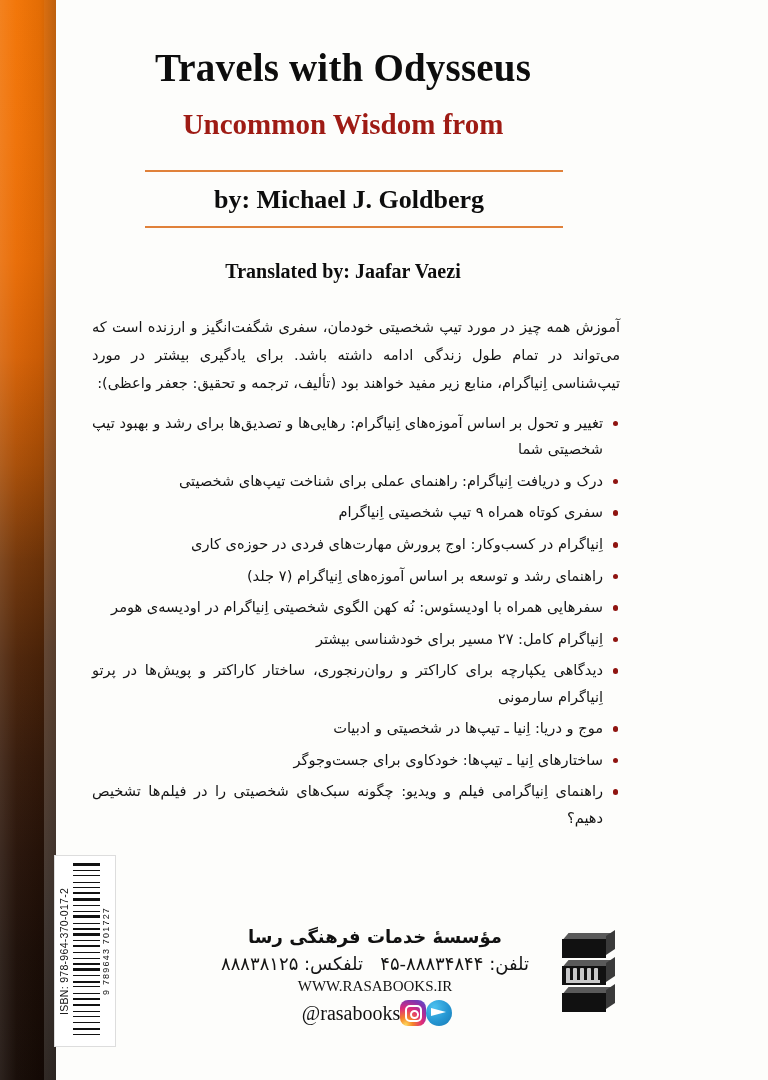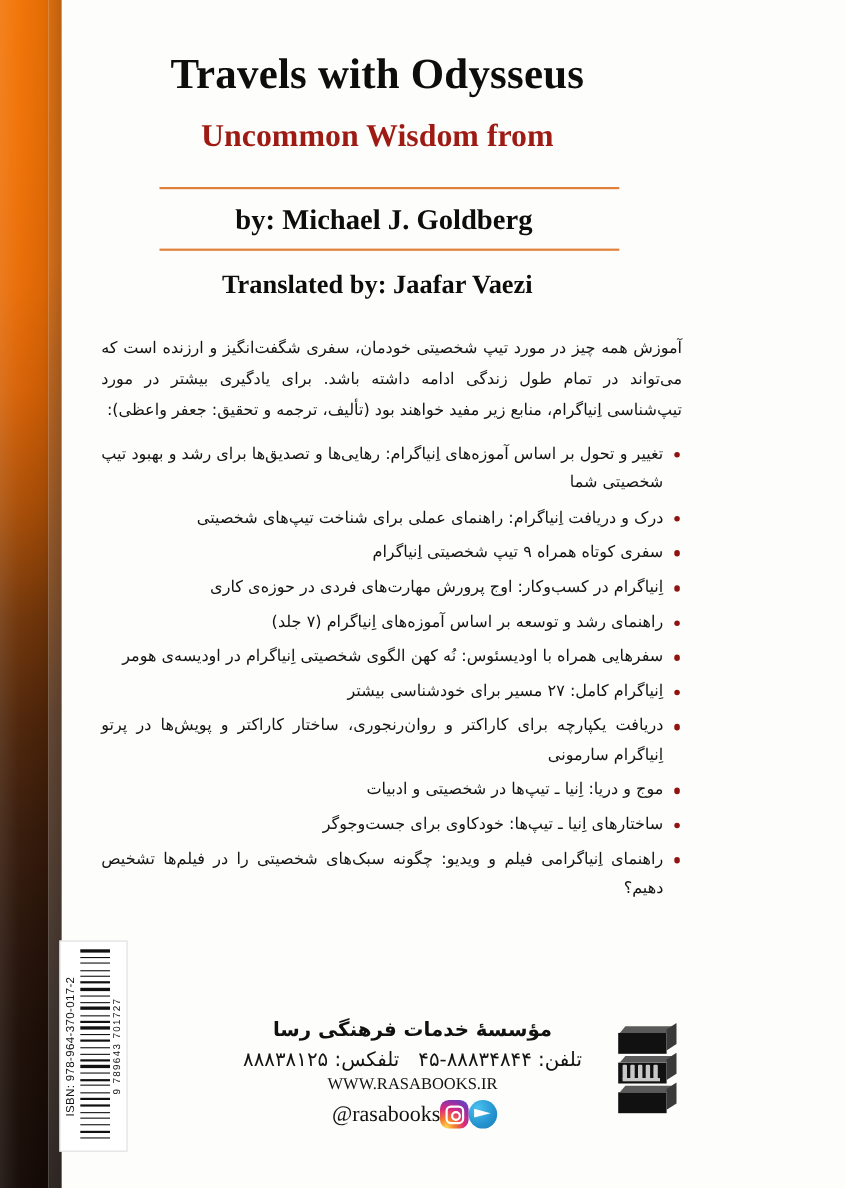--- a/index.html
+++ b/index.html
@@ -114,24 +114,24 @@
     font-weight: bold;
     font-size: 26px;
     color: #0d0d0d;
     text-align: center;
     padding: 13px 22px 11px 12px;
     margin: 0;
   }
   .translator {
     font-family: "Liberation Serif", "DejaVu Serif", serif;
     font-weight: bold;
-    font-size: 24px;
+    font-size: 20px;
     color: #0d0d0d;
     text-align: center;
-    padding: 18px 22px 0 0;
+    padding: 32px 22px 0 0;
     margin: 0;
   }
 
   
   .fa {
     direction: rtl;
     text-align: right;
     font-family: "DejaVu Sans", sans-serif;
   }
   .intro {
@@ -377,21 +377,21 @@
     <p class="fa intro">آموزش همه چیز در مورد تیپ شخصیتی خودمان، سفری شگفت‌انگیز و ارزنده است که می‌تواند در تمام طول زندگی ادامه داشته باشد. برای یادگیری بیشتر در مورد تیپ‌شناسی اِنیاگرام، منابع زیر مفید خواهند بود (تألیف، ترجمه و تحقیق: جعفر واعظی):</p>
 
     <ul class="fa bullets">
       <li class="wrap2">تغییر و تحول بر اساس آموزه‌های اِنیاگرام: رهایی‌ها و تصدیق‌ها برای رشد و بهبود تیپ شخصیتی شما</li>
       <li>درک و دریافت اِنیاگرام: راهنمای عملی برای شناخت تیپ‌های شخصیتی</li>
       <li>سفری کوتاه همراه ۹ تیپ شخصیتی اِنیاگرام</li>
       <li>اِنیاگرام در کسب‌وکار: اوج پرورش مهارت‌های فردی در حوزه‌ی کاری</li>
       <li>راهنمای رشد و توسعه بر اساس آموزه‌های اِنیاگرام (۷ جلد)</li>
       <li>سفرهایی همراه با اودیسئوس: نُه کهن الگوی شخصیتی اِنیاگرام در اودیسه‌ی هومر</li>
       <li>اِنیاگرام کامل: ۲۷ مسیر برای خودشناسی بیشتر</li>
-      <li class="wrap2">دریافت یکپارچه برای کاراکتر و روان‌رنجوری، ساختار کاراکتر و پویش‌ها در پرتو اِنیاگرام سارمونی</li>
+      <li class="wrap2">دیدگاهی یکپارچه برای کاراکتر و روان‌رنجوری، ساختار کاراکتر و پویش‌ها در پرتو اِنیاگرام سارمونی</li>
       <li>موج و دریا: اِنیا ـ تیپ‌ها در شخصیتی و ادبیات</li>
       <li>ساختارهای اِنیا ـ تیپ‌ها: خودکاوی برای جست‌وجوگر</li>
       <li class="wrap2">راهنمای اِنیاگرامی فیلم و ویدیو: چگونه سبک‌های شخصیتی را در فیلم‌ها تشخیص دهیم؟</li>
     </ul>
 
     <div class="footer">
       <div class="pub-row">
 
         <div class="logo">
           <div class="logo-bar lb1"></div>

